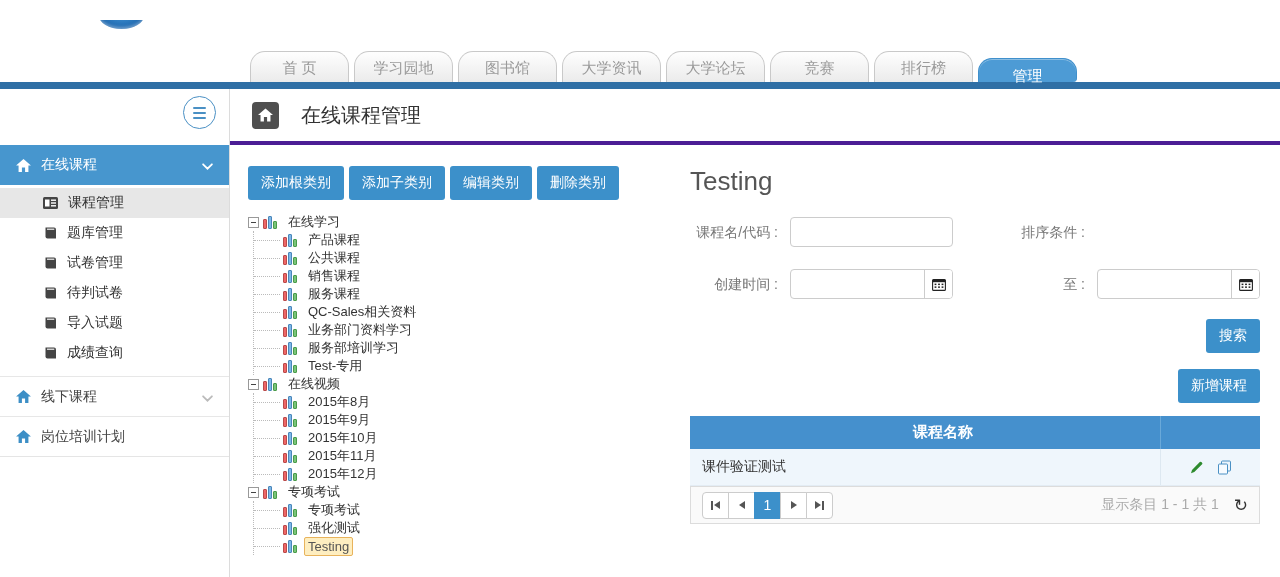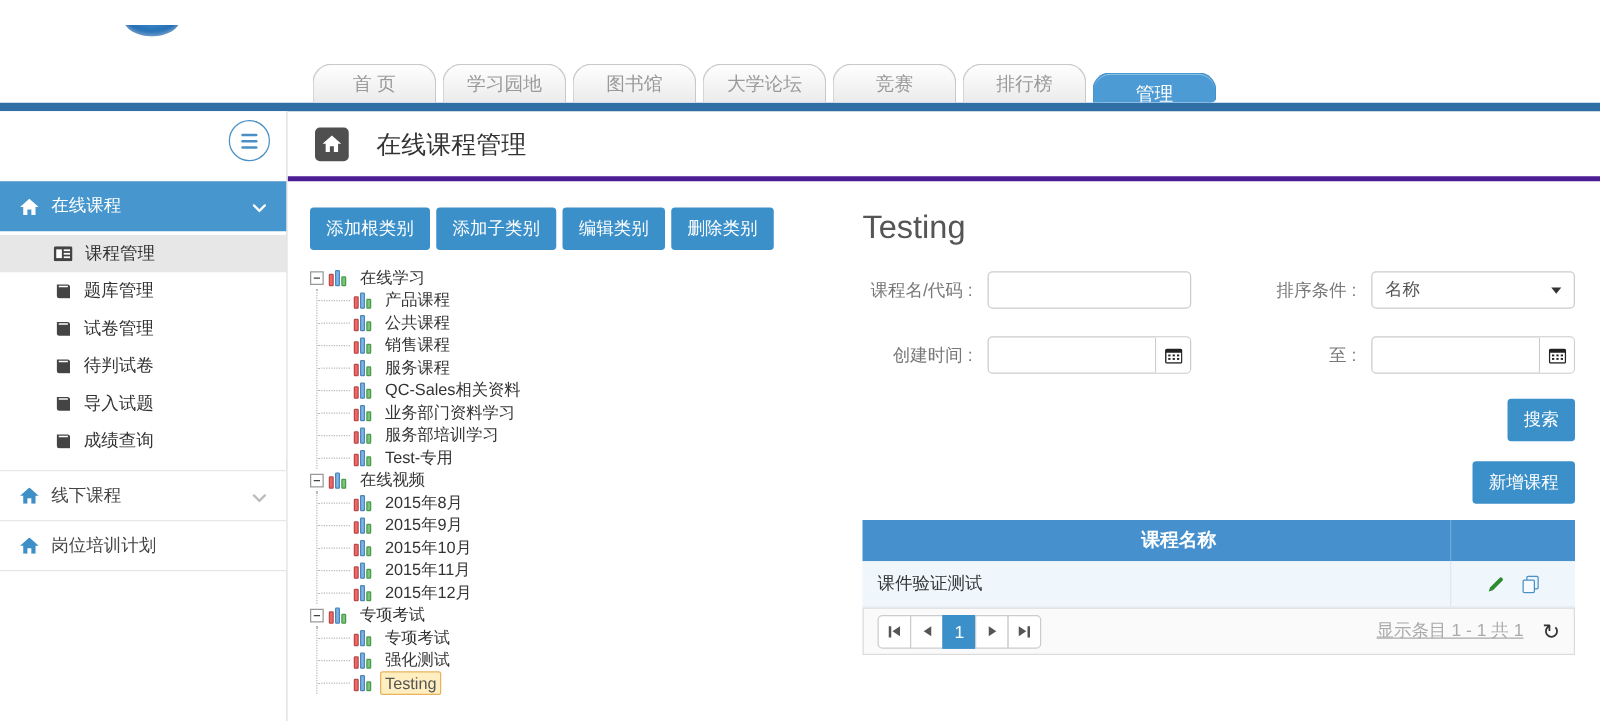--- a/index.html
+++ b/index.html
@@ -96,33 +96,34 @@
   .pager-bar { border:1px solid #dcdcdc; background:#fafafa; height:38px; display:flex; align-items:center; padding:0 11px; }
   .pager { display:flex; }
   .pbtn { width:27px; height:27px; background:#fff; border:1px solid #ccc; display:flex; align-items:center;
           justify-content:center; margin-left:-1px; cursor:pointer; gap:1px; }
   .pbtn:first-child { border-radius:4px 0 0 4px; margin-left:0; }
   .pbtn:last-child { border-radius:0 4px 4px 0; }
   .pbtn.page { background:#3c90ca; color:#fff; border-color:#3c90ca; font-size:14px; }
   .tri-l { width:0; height:0; border-top:4px solid transparent; border-bottom:4px solid transparent; border-right:6px solid #555; }
   .tri-r { width:0; height:0; border-top:4px solid transparent; border-bottom:4px solid transparent; border-left:6px solid #555; }
   .vbar { width:2px; height:9px; background:#555; }
-  .pager-info { margin-left:auto; color:#aaa; font-size:14px;text-decoration:underline; }
+  .pager-info { margin-left:auto; color:#aaa; font-size:14px; }
   .refresh { margin-left:15px; color:#333; font-size:17px; cursor:pointer; line-height:1; }
 </style>
 </head>
 <body>
 
 <div class="app">
   <div class="top">
     <div class="logo"></div>
     <div class="tabs">
         <div class="tab">首 页</div>
         <div class="tab">学习园地</div>
         <div class="tab">图书馆</div>
+        <div class="tab">大学资讯</div>
         <div class="tab">大学论坛</div>
         <div class="tab">竞赛</div>
         <div class="tab">排行榜</div>
         <div class="tab active">管理</div>
       </div>
   </div>
   <div class="blue-bar"></div>
 
   <div class="layout">
     <div class="sidebar">
@@ -401,24 +402,20 @@
             </div>
         </div>
 
         <div class="right-col">
           <div class="panel-heading">Testing</div>
 
           <div class="form-row">
             <div class="f-label">课程名/代码 :</div>
             <input class="f-input" style="">
             <div class="f-label f-label2">排序条件 :</div>
-            <div class="select">
-              <span>名称</span>
-              <span class="arrow"></span>
-            </div>
           </div>
 
           <div class="form-row">
             <div class="f-label">创建时间 :</div>
             <div class="date-wrap">
               <input class="f-input" style="">
               <span class="cal-btn">
                 <svg width="14" height="13" viewBox="0 0 14 13">
                     <rect x="0.6" y="1.6" width="12.8" height="10.8" rx="1" fill="none" stroke="#222" stroke-width="1.1"></rect>
                     <rect x="0.6" y="1.6" width="12.8" height="2.6" fill="#222"></rect>

